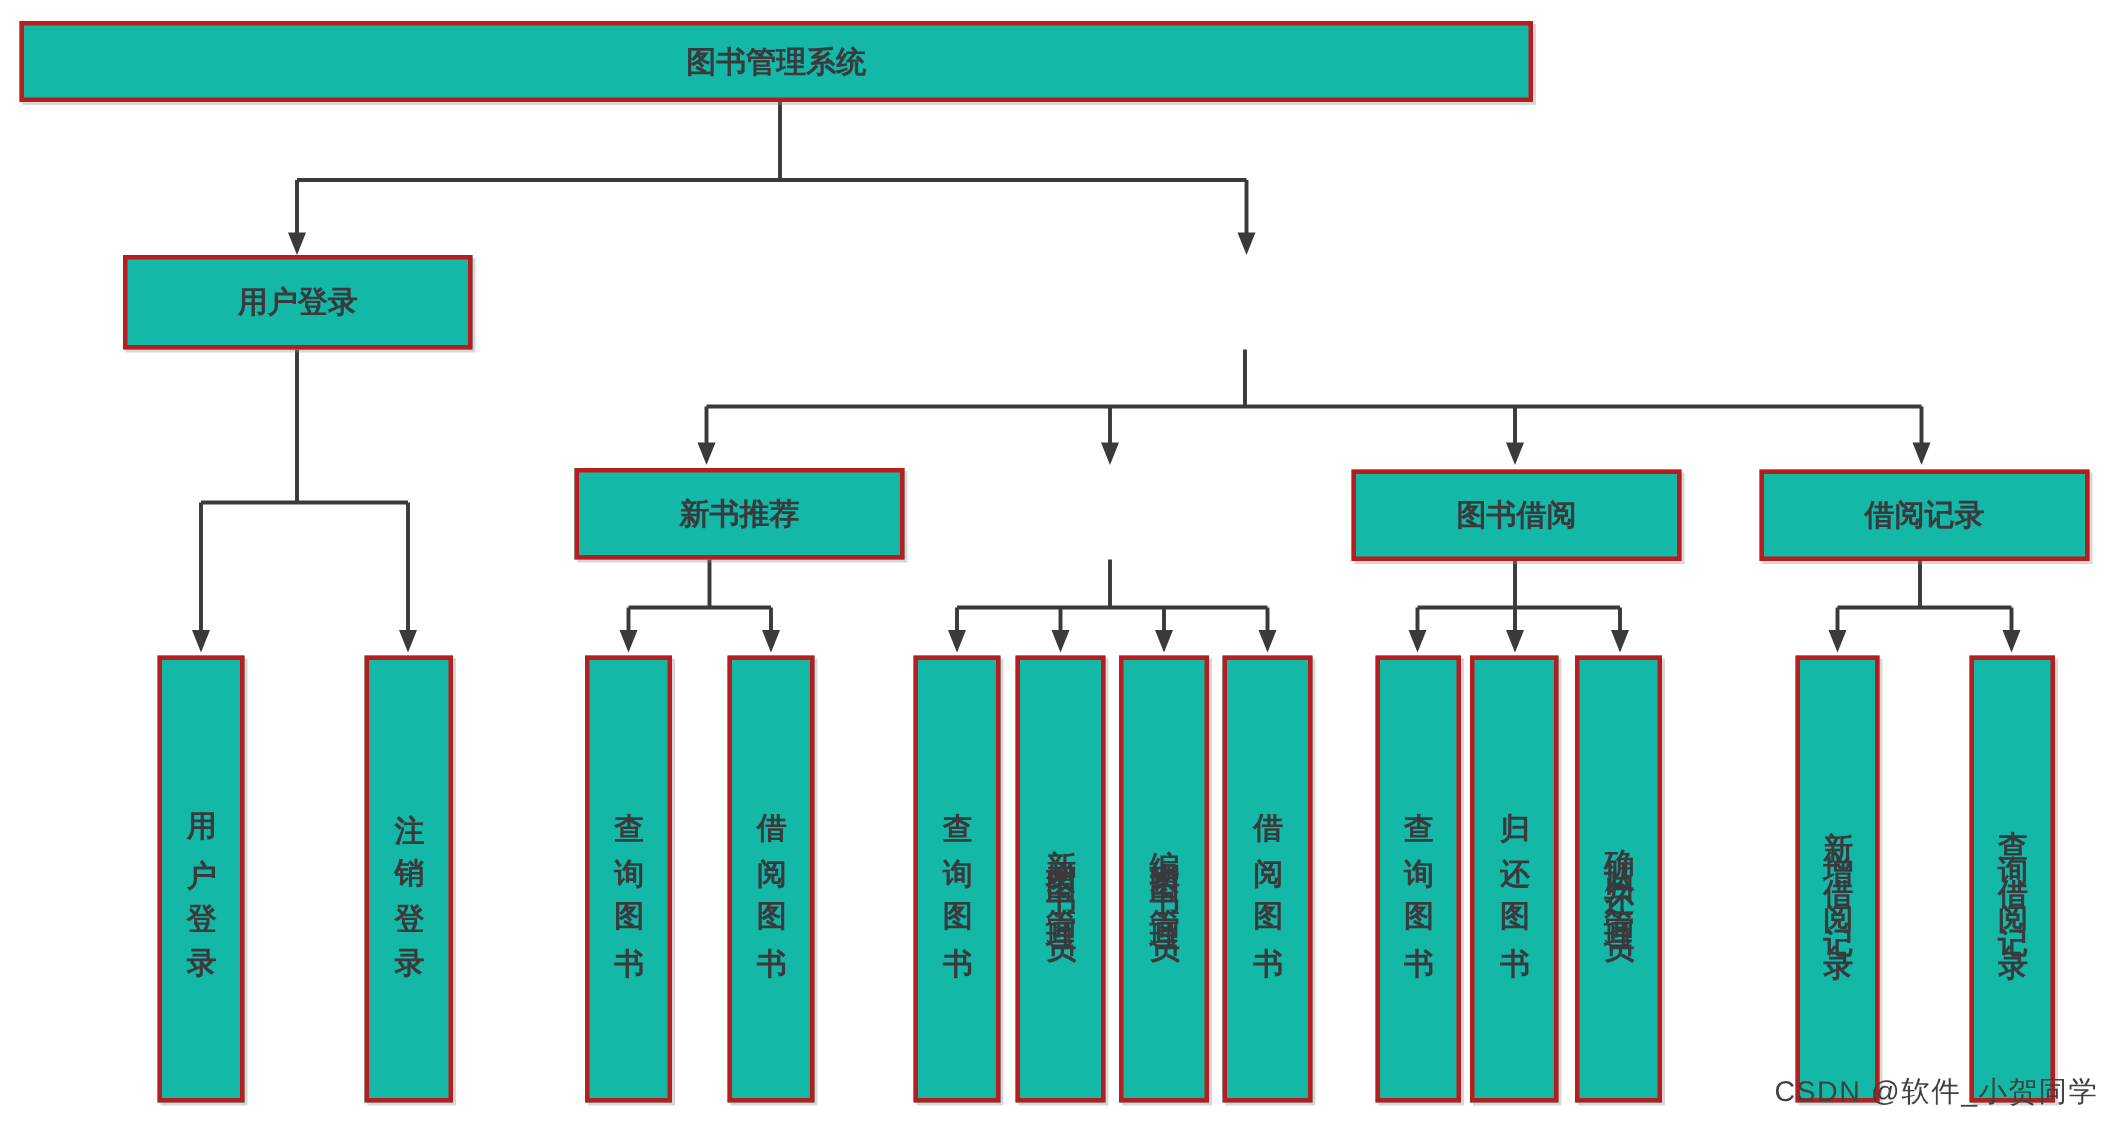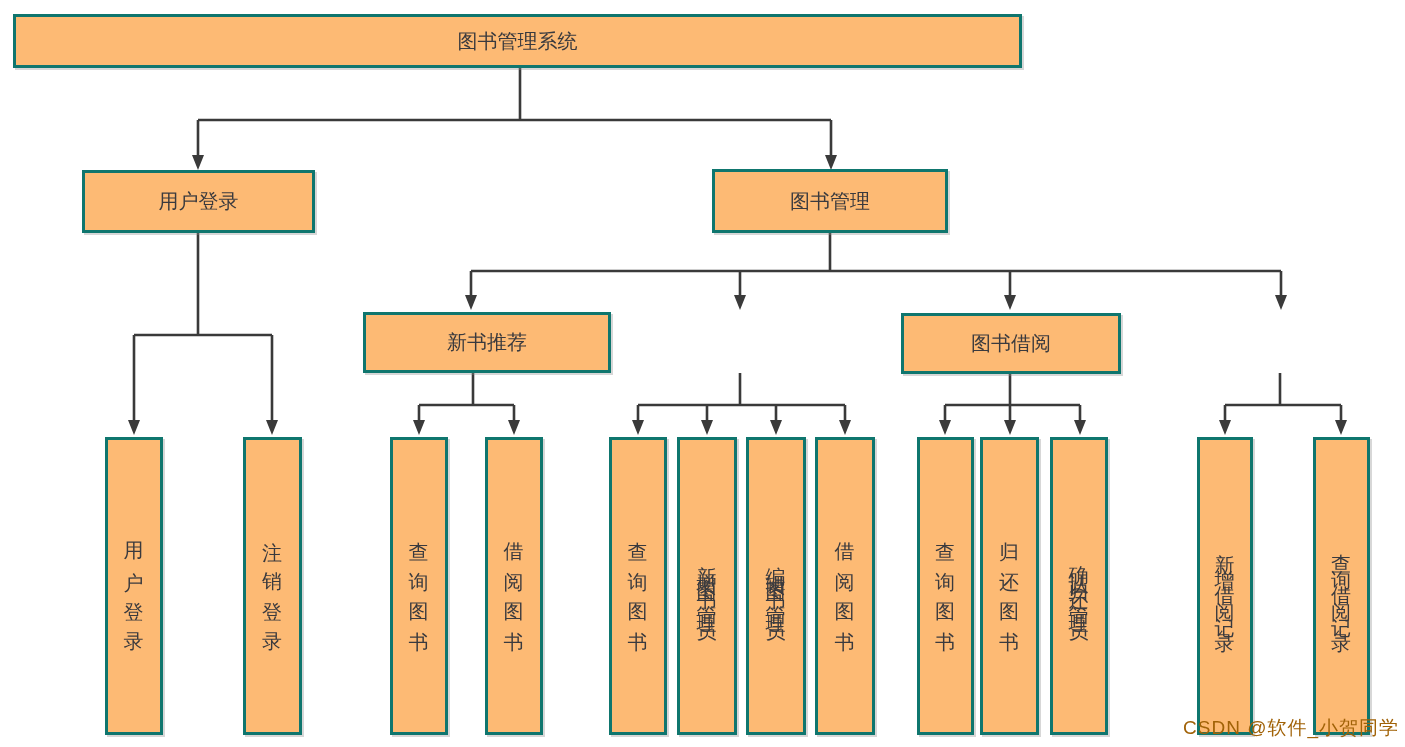--- a/index.html
+++ b/index.html
@@ -2,34 +2,35 @@
 <html><head>
 <meta charset="utf-8">
 <style>
   html,body{margin:0;padding:0;background:#ffffff;}
   #canvas{
     position:relative;width:1405px;height:747px;background:#ffffff;overflow:hidden;
     font-family:"Liberation Sans",sans-serif;color:#3a3a3e;
   }
   #edges{position:absolute;left:0;top:0;width:1405px;height:747px;}
   .box{
-    position:absolute;box-sizing:border-box;border:3px solid #0f766e;background:#fdba74;
+    position:absolute;box-sizing:border-box;border:3px solid #b91c1c;background:#14b8a6;
     display:flex;align-items:center;justify-content:center;
     font-size:20px;color:#3a3a3e;box-shadow:2px 2px 0 rgba(140,140,140,0.35);
     white-space:nowrap;
+    font-weight:bold;
   }
   .leaf{
     writing-mode:vertical-rl;text-orientation:mixed;line-height:1;
     font-size:20px;
   }
   .v4{letter-spacing:30px;}
   .v6{letter-spacing:16px;}
   .v9{letter-spacing:8px;}
   #watermark{
-    position:absolute;right:6px;bottom:6px;font-size:19px;color:#a16207;
+    position:absolute;right:6px;bottom:6px;font-size:19px;color:#404040;
     letter-spacing:1px;
   }
 </style>
 </head>
 <body>
 
 <div id="canvas">
 
   <svg id="edges" viewBox="0 0 1405 747" xmlns="http://www.w3.org/2000/svg">
 
@@ -56,24 +57,24 @@
          M632 420 L644 420 L638 435 Z M701 420 L713 420 L707 435 Z
          M770 420 L782 420 L776 435 Z M839 420 L851 420 L845 435 Z
          M939 420 L951 420 L945 435 Z M1004 420 L1016 420 L1010 435 Z
          M1074 420 L1086 420 L1080 435 Z
          M1219 420 L1231 420 L1225 435 Z M1335 420 L1347 420 L1341 435 Z" fill="#3a3a3a" stroke="none"></path>
   </svg>
 
   <div class="box" style="left:13px;top:14px;width:1009px;height:54px">图书管理系统</div>
 
   <div class="box" style="left:82px;top:170px;width:233px;height:63px">用户登录</div>
-  <div class="box" style="left:712px;top:169px;width:236px;height:64px">图书管理</div>
 
-  <div class="box" style="left:363px;top:312px;width:248px;height:61px">新书推荐</div>
+  <div class="box" style="left:383px;top:312px;width:220px;height:61px">新书推荐</div>
   <div class="box" style="left:901px;top:313px;width:220px;height:61px">图书借阅</div>
+  <div class="box" style="left:1173px;top:313px;width:220px;height:61px">借阅记录</div>
 
   <div class="box leaf v4" style="left:105px;top:437px;width:58px;height:298px">用户登录</div>
   <div class="box leaf v4" style="left:243px;top:437px;width:59px;height:298px">注销登录</div>
 
   <div class="box leaf v4" style="left:390px;top:437px;width:58px;height:298px">查询图书</div>
   <div class="box leaf v4" style="left:485px;top:437px;width:58px;height:298px">借阅图书</div>
 
   <div class="box leaf v4" style="left:609px;top:437px;width:58px;height:298px">查询图书</div>
   <div class="box leaf v9" style="left:677px;top:437px;width:60px;height:298px">新增图书（管理员）</div>
   <div class="box leaf v9" style="left:746px;top:437px;width:60px;height:298px">编辑图书（管理员）</div>

